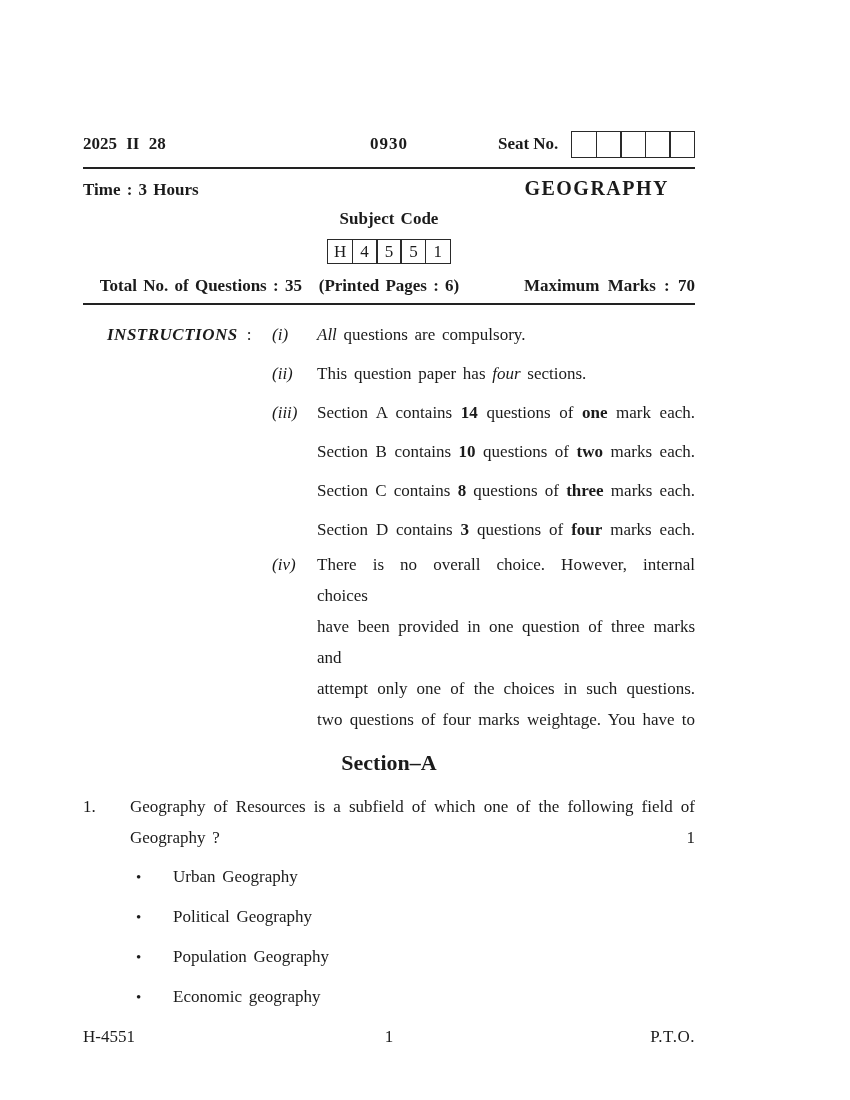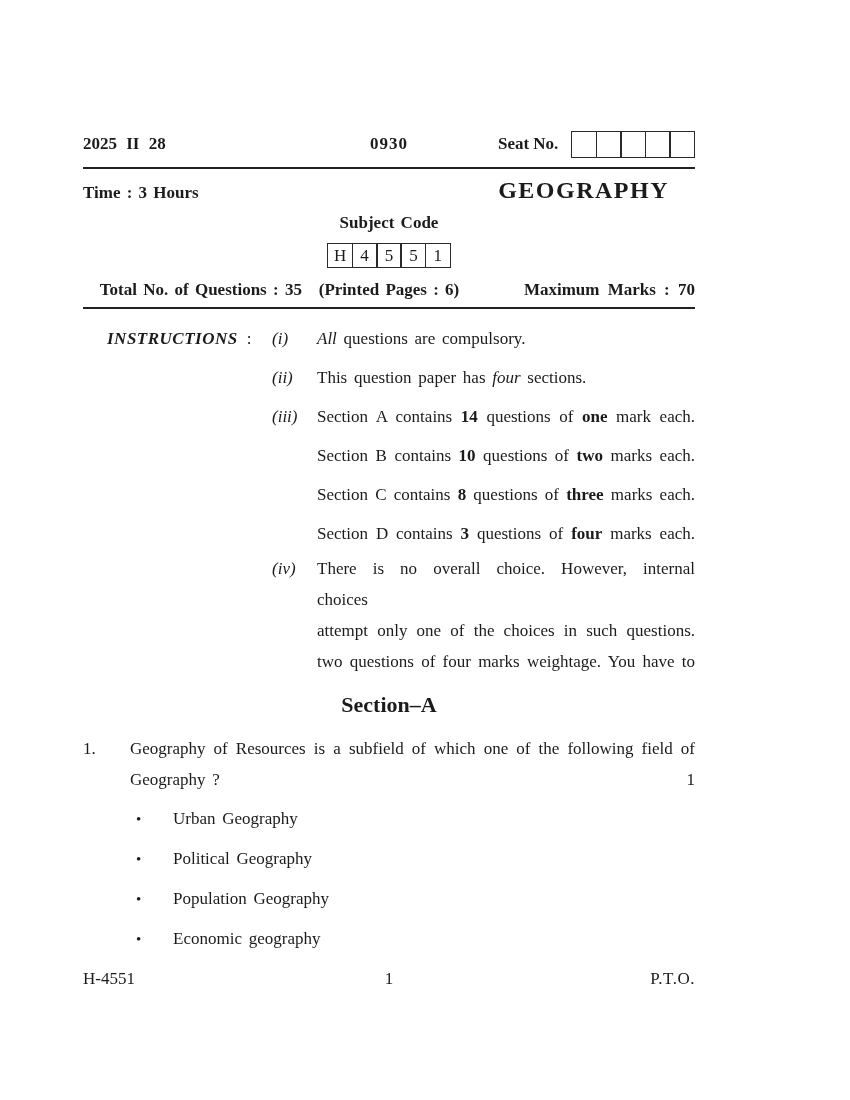--- a/index.html
+++ b/index.html
@@ -20,21 +20,21 @@
   .cell { border:1.6px solid #2a2a2a; margin-left:-1.6px; display:flex; align-items:center; justify-content:center; }
   .cell:first-child { margin-left:0; }
   .seat-cell { width:26px; height:27px; }
   .code-cell { width:26px; height:25px; font-size:17px; }
 
   .rule1 { border-top:2.5px solid #222; margin-top:9px; }
   .rule2 { border-top:2px solid #222; margin-top:7px; }
 
   .time-row { margin-top:8px; display:flex; justify-content:space-between; align-items:baseline; }
   .time-label { font-weight:bold; word-spacing:2px; }
-  .subject-title { font-weight:bold; font-size:24px; letter-spacing:1.5px; margin-right:26px; }
+  .subject-title { font-weight:bold; font-size:20px; letter-spacing:1.5px; margin-right:26px; }
 
   .subcode-label { margin-top:9px; text-align:center; font-weight:bold; word-spacing:2px; }
   .code-boxes-wrap { margin-top:10px; display:flex; justify-content:center; }
 
   .total-row { margin-top:12px; display:flex; align-items:baseline; font-weight:bold; }
   .total-left { flex:1; text-align:center; word-spacing:2px; }
   .total-center { word-spacing:2px; }
   .total-right { flex:1; text-align:right; word-spacing:4px; }
 
   
@@ -152,20 +152,21 @@
           <span>Section D contains </span><span class="b">3</span><span> questions of </span><span class="b">four</span><span> marks each.</span>
         </div>
       </div>
     </div>
 
     <div class="irow p4">
       <div class="ilabel"></div>
       <div class="inum">(iv)</div>
       <div class="itext tight">
         <div class="iline just">There is no overall choice. However, internal choices</div>
+        <div class="iline just">have been provided in one question of three marks and</div>
         <div class="iline just">attempt only one of the choices in such questions.</div>
         <div class="iline just">two questions of four marks weightage. You have to</div>
       </div>
     </div>
 
   </div>
 
   <div class="section-heading">Section–A</div>
 
   <div class="qblock">

